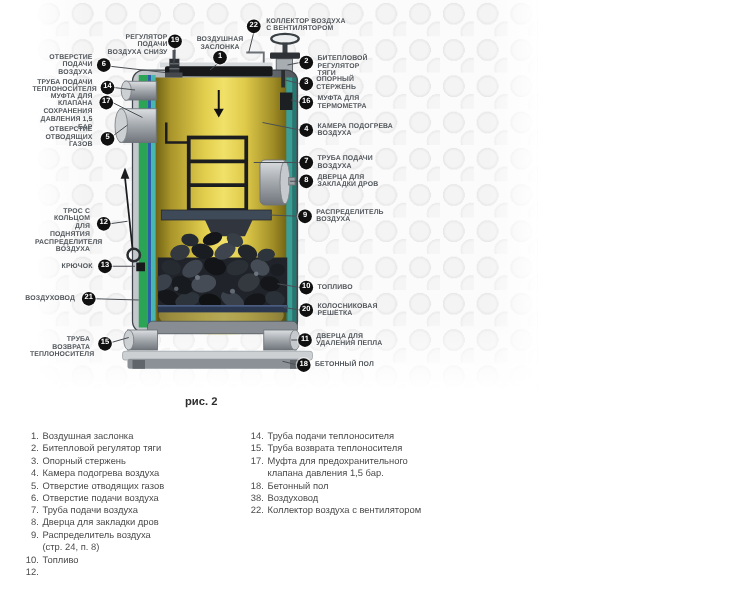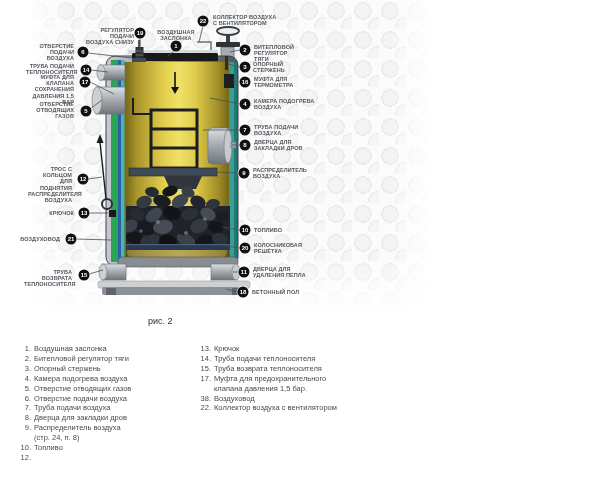--- a/index.html
+++ b/index.html
@@ -32,21 +32,21 @@
     box-shadow:0 0 0 1px rgba(255,255,255,.55);
   }
   .lbl{
     position:absolute;font-size:5.5px;line-height:6.2px;font-weight:bold;
     color:var(--label-text,#555a5f);white-space:pre-line;z-index:3;
     letter-spacing:.1px;
   }
   .lbl.r{text-align:right}
   .lbl.c{text-align:center}
   .caption{
-    position:absolute;left:148px;top:316px;font-size:9px;font-weight:normal;
+    position:absolute;left:148px;top:316px;font-size:9px;font-weight:bold;
     color:#2e2e2e;
   }
   .legend{
     position:absolute;left:18px;top:344px;width:560px;display:flex;z-index:2;
     font-size:7.5px;line-height:9.9px;color:var(--legend-text,#4a4a4a);
   }
   .legend .col{display:flex;flex-direction:column;}
   .legend .col.left{width:178px;}
   .legend .col.right{width:210px;margin-left:2px;}
   .li{display:flex;}
@@ -365,37 +365,37 @@
     <div class="li">
         <span class="n">10.</span>
         <span class="t">Топливо</span>
       </div>
     <div class="li">
         <span class="n">12.</span>
       </div>
   </div>
   <div class="col right">
     <div class="li">
-        <span class="n">13.</span>
-        <span class="t">Крючок</span>
-      </div>
-    <div class="li">
         <span class="n">14.</span>
         <span class="t">Труба подачи теплоносителя</span>
       </div>
     <div class="li">
         <span class="n">15.</span>
         <span class="t">Труба возврата теплоносителя</span>
       </div>
     <div class="li">
         <span class="n">17.</span>
         <span class="t">Муфта для предохранительного
 клапана давления 1,5 бар.</span>
       </div>
     <div class="li">
+        <span class="n">18.</span>
+        <span class="t">Бетонный пол</span>
+      </div>
+    <div class="li">
         <span class="n">38.</span>
         <span class="t">Воздуховод</span>
       </div>
     <div class="li">
         <span class="n">22.</span>
         <span class="t">Коллектор воздуха с вентилятором</span>
       </div>
   </div>
 </div>
 

